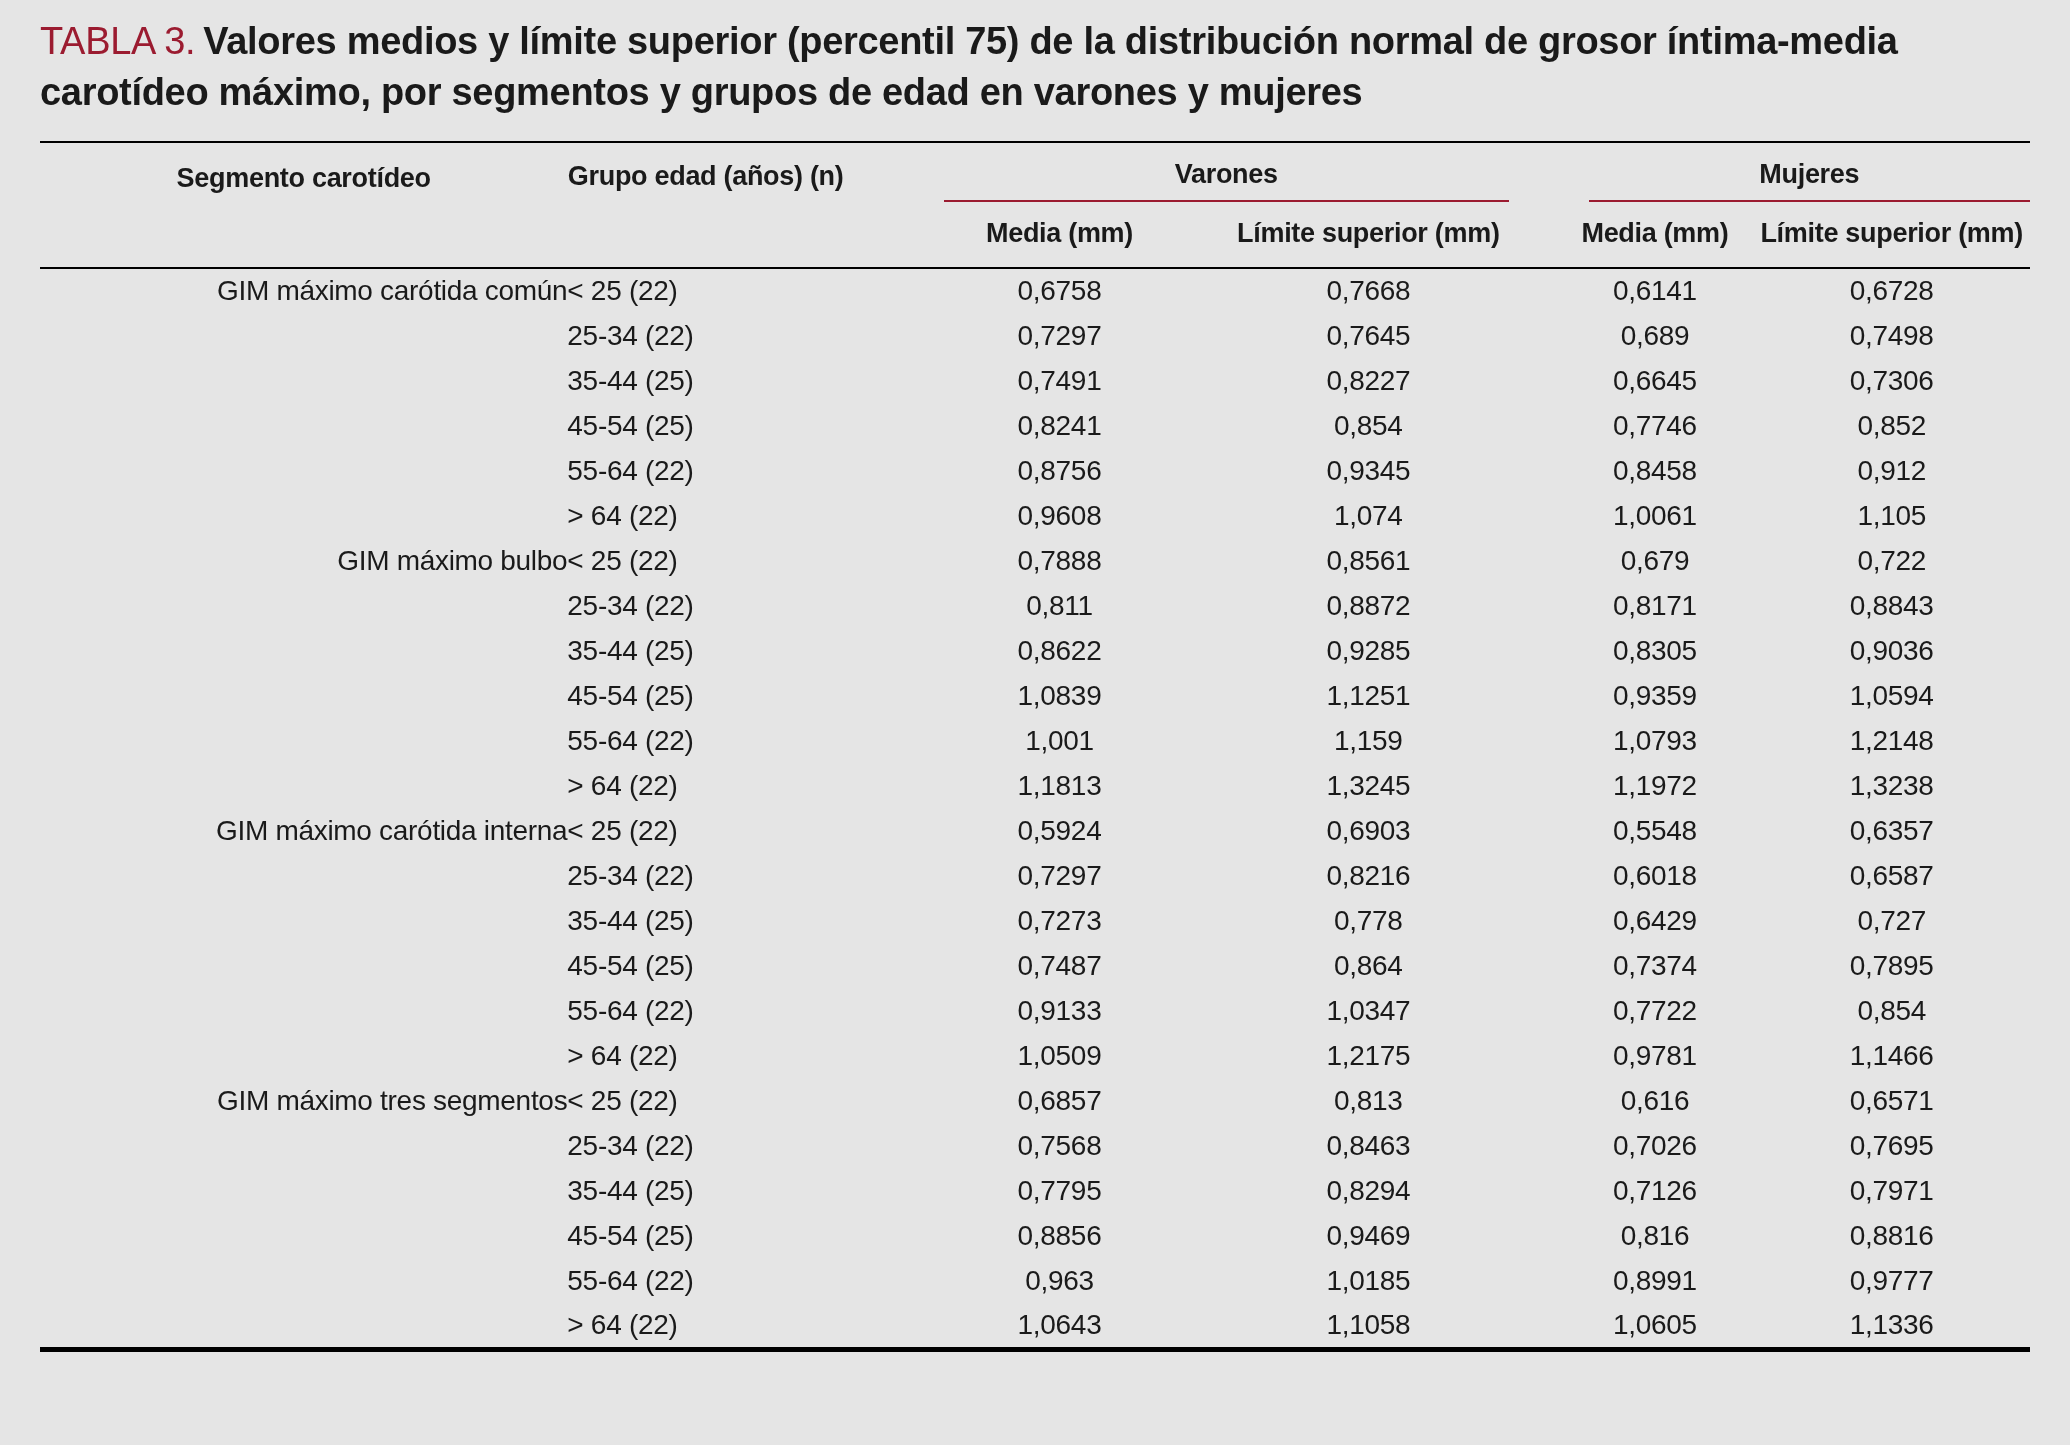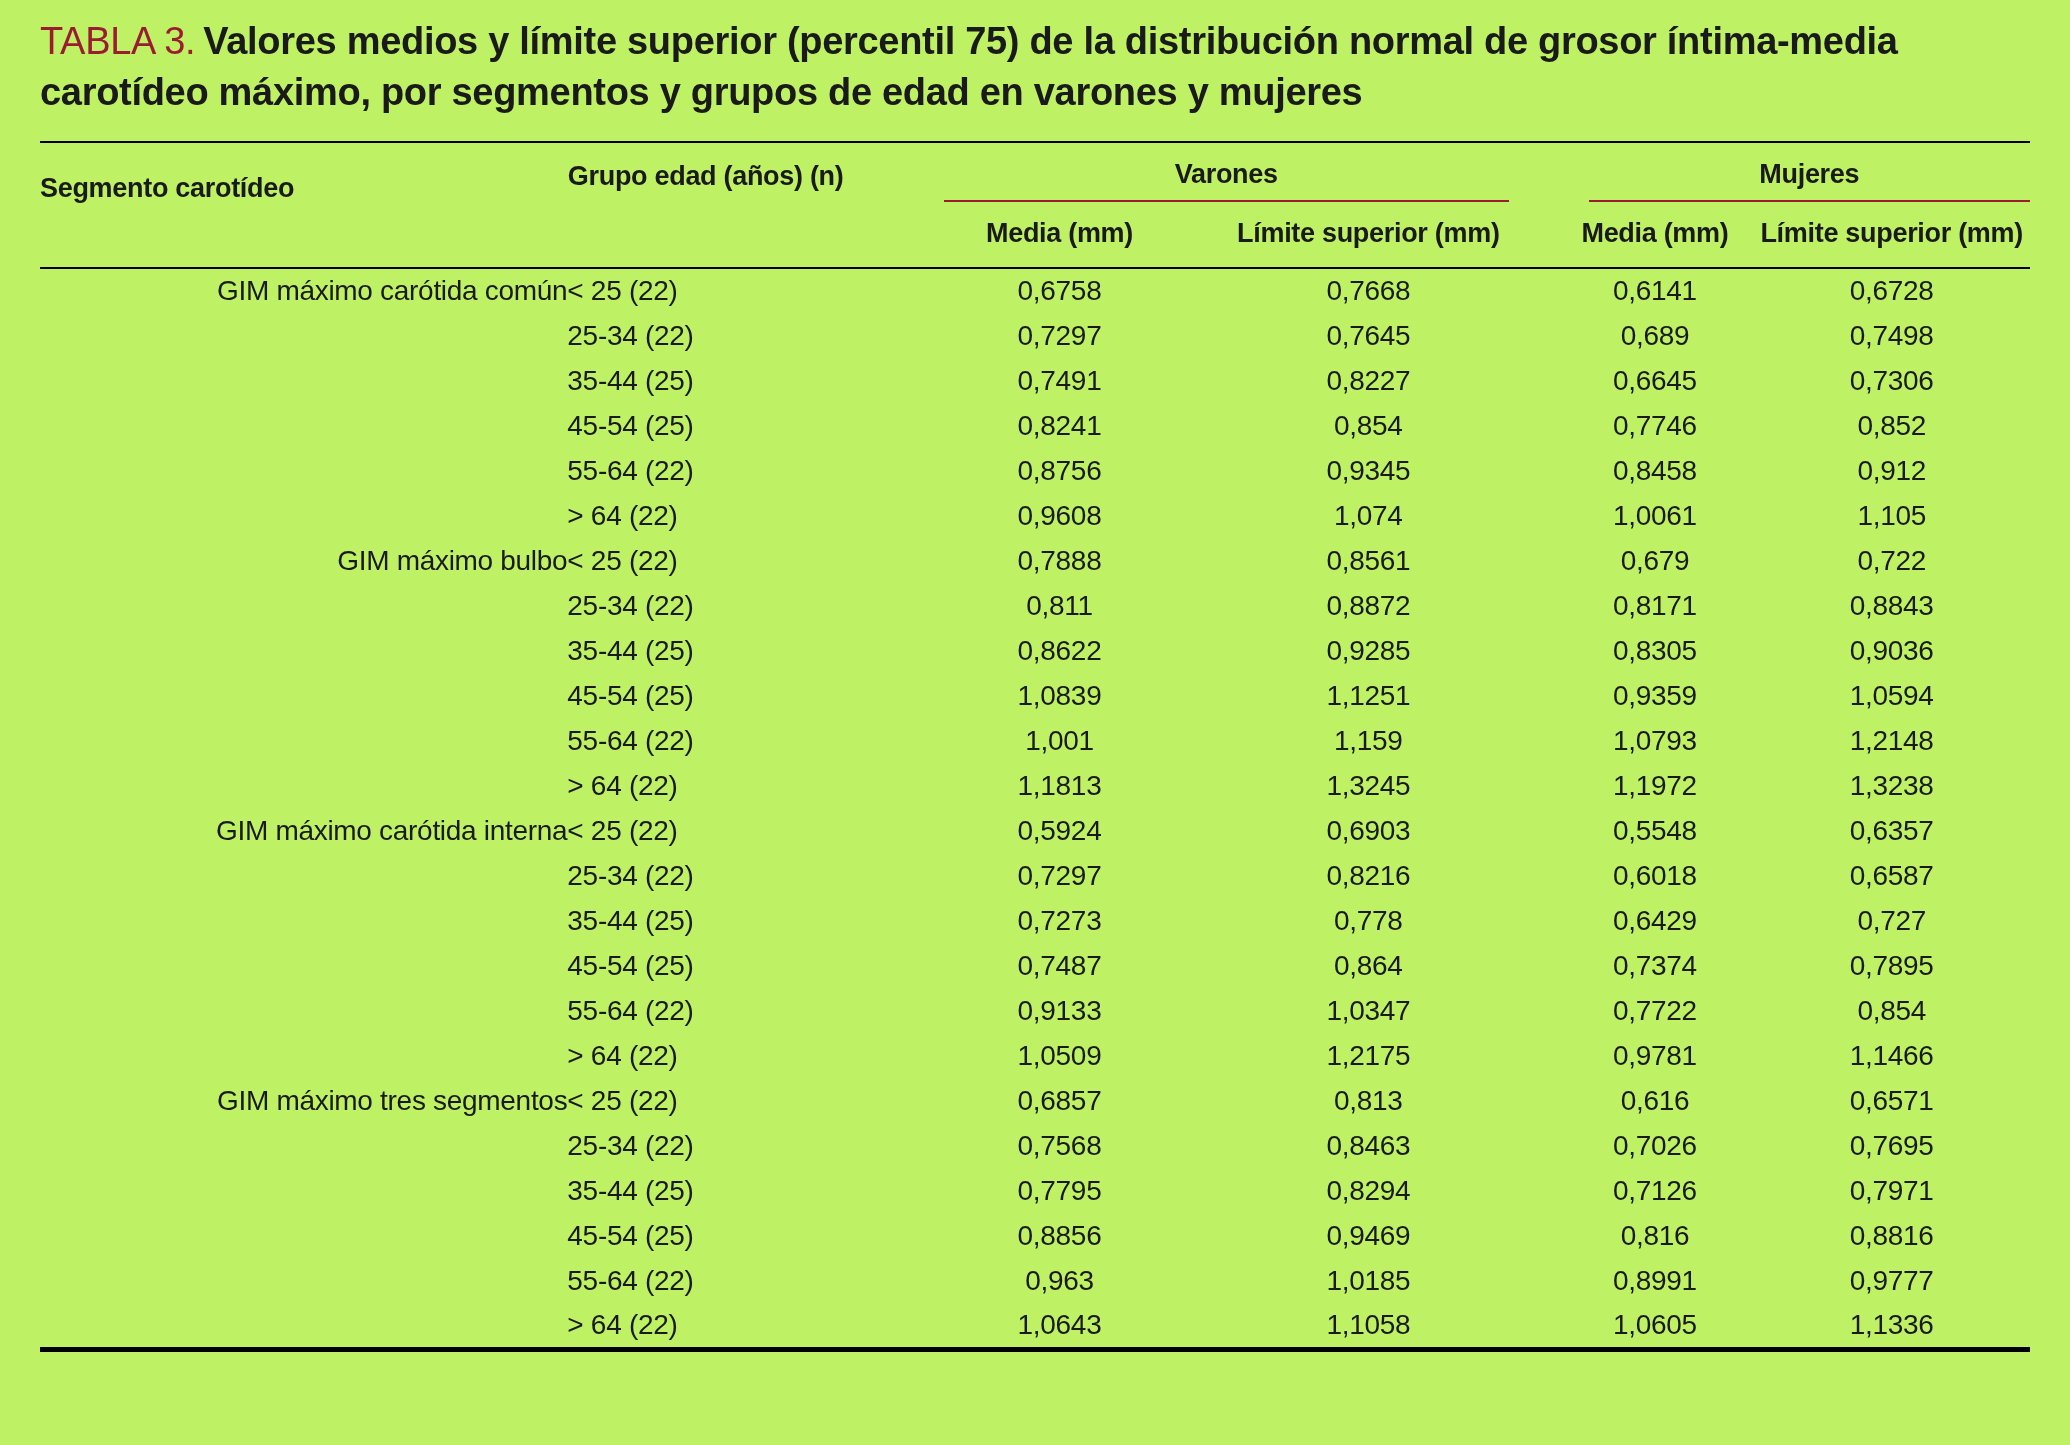--- a/index.html
+++ b/index.html
@@ -1,29 +1,29 @@
 <!DOCTYPE html>
 <html style="--accent: #9b1b30;"><head>
 <meta charset="utf-8">
 <style>
   :root { --accent:#9b1b30; }
   * { box-sizing:border-box; }
   html,body { margin:0; padding:0; background:#ffffff; color:#1a1a1a;
               font-family:"Liberation Sans", sans-serif; }
-  .page { width:2070px; height:1445px; padding:16px 40px 0 40px; overflow:hidden; background:#bef264; }
+  .page { width:2070px; height:1445px; padding:16px 40px 0 40px; overflow:hidden; background:#e5e5e5; }
 
   
   .caption { font-size:38px; font-weight:700; line-height:1.33; margin:0 0 24px 0; letter-spacing:-0.3px; }
   .caption .tag { color:var(--accent); font-weight:400; margin-right:8px; }
 
   
   table.gim { width:100%; border-collapse:collapse; table-layout:fixed;
               border-top:2px solid #000; border-bottom:2px solid #000; }
   thead th { font-size:27px; font-weight:700; text-align:center; padding:0; letter-spacing:-0.3px; }
-  .th-segment { text-align:left; vertical-align:top; padding-top:30px; border-bottom:2px solid #000; white-space:nowrap; }
+  .th-segment { text-align:center; vertical-align:top; padding-top:20px; border-bottom:2px solid #000; white-space:nowrap; }
   .th-age { vertical-align:top; padding-top:18px; text-align:center; border-bottom:2px solid #000; white-space:nowrap; }
   .grp-th { padding:0; vertical-align:top; }
   .grp { font-size:27px; font-weight:700; text-align:center; padding:16px 0 10px 0;
          border-bottom:2px solid var(--accent); }
   .grp-varones { margin:0 8px 0 100px; }
   .grp-mujeres { margin:0 0 0 72px; }
   .sub-row th { padding:16px 0 18px 0; border-bottom:2px solid #000; white-space:nowrap; }
 
   tbody td { font-size:28px; height:45px; vertical-align:middle; padding:0; letter-spacing:-0.3px; }
   .td-segment { text-align:right; white-space:nowrap; }

